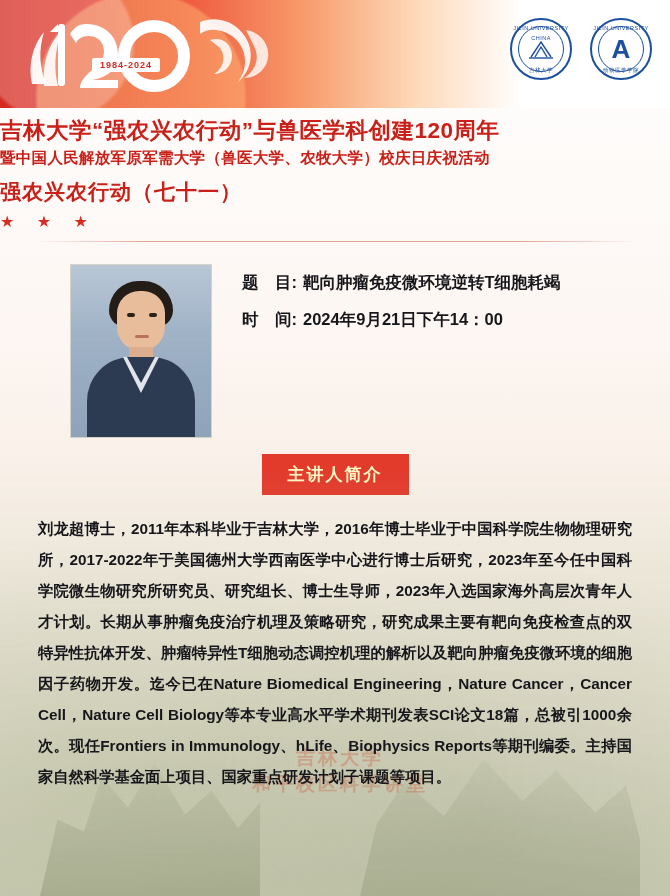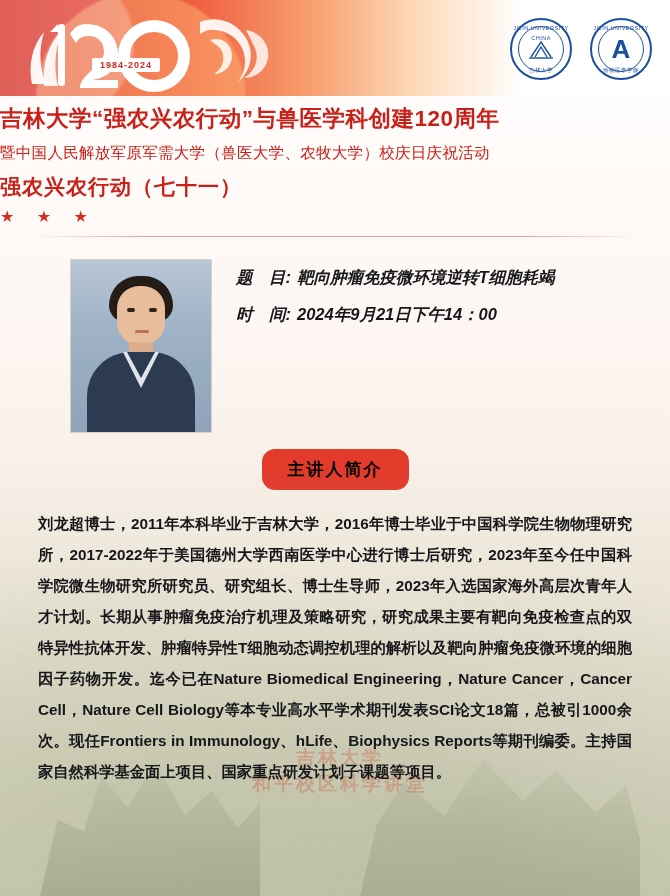--- a/index.html
+++ b/index.html
@@ -37,21 +37,21 @@
     background:linear-gradient(180deg,rgba(190,195,165,0),rgba(125,135,100,.40));
     clip-path:polygon(0 100%,6% 62%,16% 40%,30% 58%,44% 28%,58% 50%,70% 34%,84% 56%,95% 42%,100% 70%,100% 100%);
   }
   .wm-text{
     position:absolute;left:130px;top:745px;width:420px;text-align:center;
     color:rgba(200,90,60,.35);font-size:19px;letter-spacing:3px;font-weight:bold;
     pointer-events:none;line-height:26px;
   }
   
   .header{
-    position:relative;height:96px;
+    position:relative;height:108px;
     background:linear-gradient(90deg,#d42a20 0%,#e0362a 12%,#ef5b3f 28%,#f79a6a 45%,#fdd9b8 62%,#ffffff 78%,#ffffff 100%);
     overflow:hidden;
   }
   .header-wave{
     position:absolute;left:0;top:0;width:470px;height:108px;
     background:
       radial-gradient(circle at 12% 40%, rgba(255,255,255,.25) 0 18%, rgba(255,255,255,0) 19%),
       radial-gradient(circle at 30% 90%, rgba(255,190,120,.45) 0 30%, rgba(255,190,120,0) 31%);
   }
   .logo120{
@@ -82,21 +82,21 @@
   .badge-circ .ring-text{
     position:absolute;top:3px;left:0;right:0;font-size:5.5px;letter-spacing:.5px;
   }
   .badge-circ .ring-text-b{
     position:absolute;bottom:3px;left:0;right:0;font-size:5.5px;letter-spacing:.5px;
   }
   .big-A{font-size:26px;font-weight:bold;line-height:26px;}
   
   .titles{text-align:left;padding-top:7px;}
   .t1{color:#c9211a;font-size:22.5px;font-weight:bold;letter-spacing:.5px;}
-  .t2{color:#c9211a;font-size:15.5px;font-weight:normal;margin-top:9px;letter-spacing:.3px;}
+  .t2{color:#c9211a;font-size:15.5px;font-weight:bold;margin-top:2px;letter-spacing:.3px;}
   .t3{color:#c9211a;font-size:21px;font-weight:bold;margin-top:9px;letter-spacing:1px;}
   .stars{color:#d62d22;font-size:16px;letter-spacing:9px;margin-top:6px;}
   .divider{
     margin:10px auto 0;width:606px;height:1px;
     background:linear-gradient(90deg,rgba(220,150,140,0),#e0a093 20%,#e0a093 80%,rgba(220,150,140,0));
   }
   
   .info-row{display:flex;margin-top:22px;padding-left:70px;}
   .portrait{
     width:140px;height:172px;border:1px solid #d6d2c8;flex:0 0 auto;
@@ -105,30 +105,30 @@
   }
   .portrait .hair{position:absolute;left:38px;top:16px;width:64px;height:46px;background:#241c16;border-radius:32px 32px 18px 18px;}
   .portrait .face{position:absolute;left:46px;top:26px;width:48px;height:60px;background:#e8bd9b;border-radius:24px 24px 26px 26px;}
   .portrait .eye-l{position:absolute;left:56px;top:48px;width:8px;height:4px;background:#2a211b;border-radius:4px;}
   .portrait .eye-r{position:absolute;left:78px;top:48px;width:8px;height:4px;background:#2a211b;border-radius:4px;}
   .portrait .mouth{position:absolute;left:64px;top:70px;width:14px;height:3px;background:#b9725c;border-radius:3px;}
   .portrait .neck{position:absolute;left:58px;top:82px;width:24px;height:16px;background:#dcae8d;}
   .portrait .sweater{position:absolute;left:16px;top:92px;width:108px;height:80px;background:#2c3b52;border-radius:44px 44px 0 0;}
   .portrait .shirt{position:absolute;left:52px;top:92px;width:36px;height:36px;background:#dfe5ea;clip-path:polygon(50% 100%,0 0,100% 0);}
   .portrait .vneck{position:absolute;left:56px;top:92px;width:28px;height:26px;background:#2c3b52;clip-path:polygon(50% 100%,0 0,100% 0);}
-  .meta{margin-left:24px;padding-top:8px;font-style:italic;}
+  .meta{margin-left:30px;padding-top:8px;}
   .meta-line{display:flex;align-items:baseline;margin-bottom:15px;font-size:16.5px;color:#17171b;font-weight:bold;}
   .meta-label{flex:0 0 auto;color:#17171b;}
   .meta-value{margin-left:6px;color:#17171b;}
   
   .pill-wrap{text-align:center;margin-top:16px;}
   .pill{
-    display:inline-block;background:#e23b2c;color:#000000;
+    display:inline-block;background:#e23b2c;color:#fef9c3;
     font-size:17px;font-weight:bold;letter-spacing:2px;
-    padding:9px 26px;border-radius:13px;
+    padding:9px 26px;border-radius:0;
   }
   
   .bio{
     position:relative;margin:18px 26px 0 26px;
     font-size:15.3px;line-height:31px;color:#17171b;text-align:justify;
     font-weight:bold;
   }
   .bio p{margin:12px;}
 </style>
 </head>

